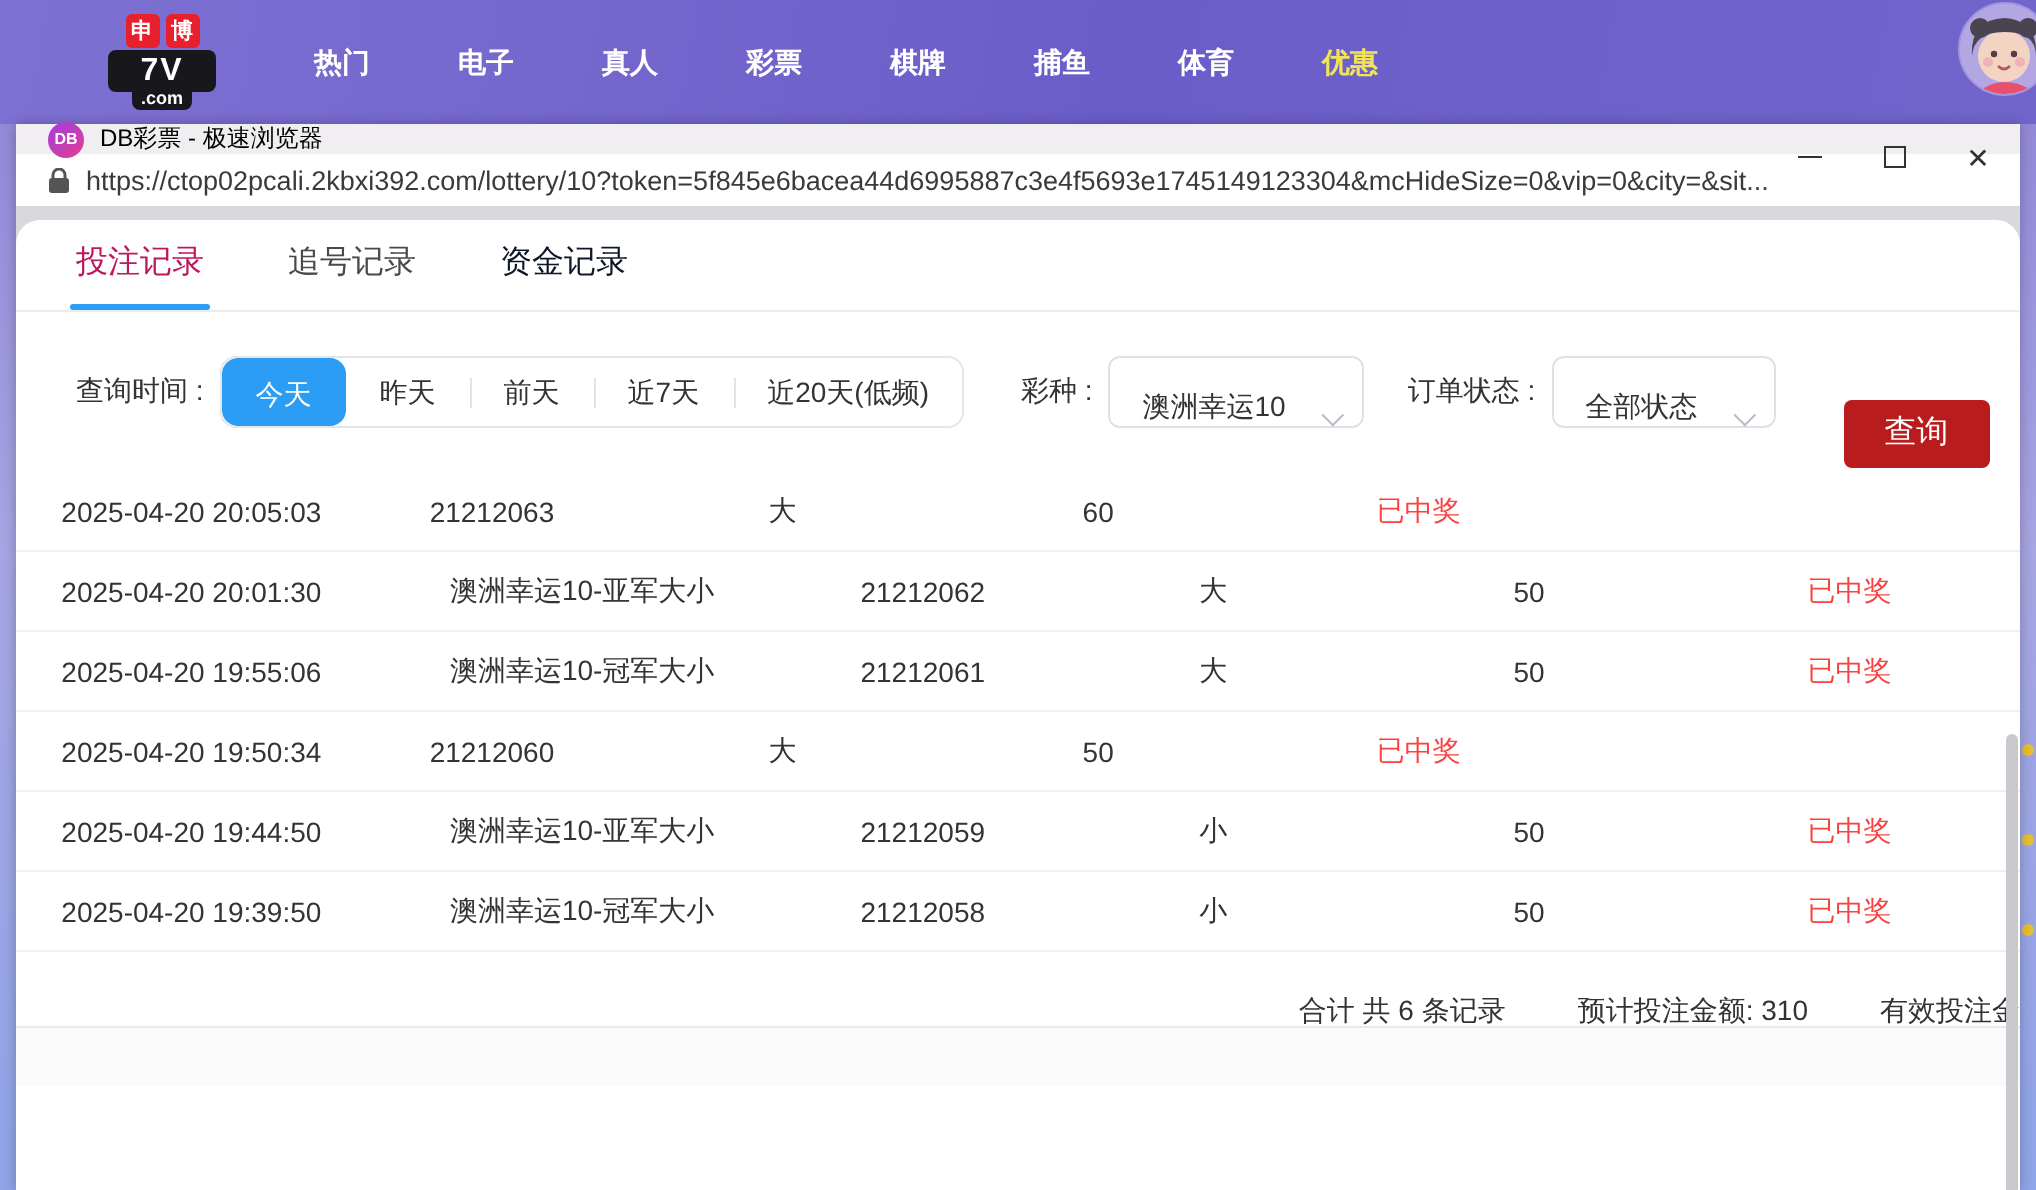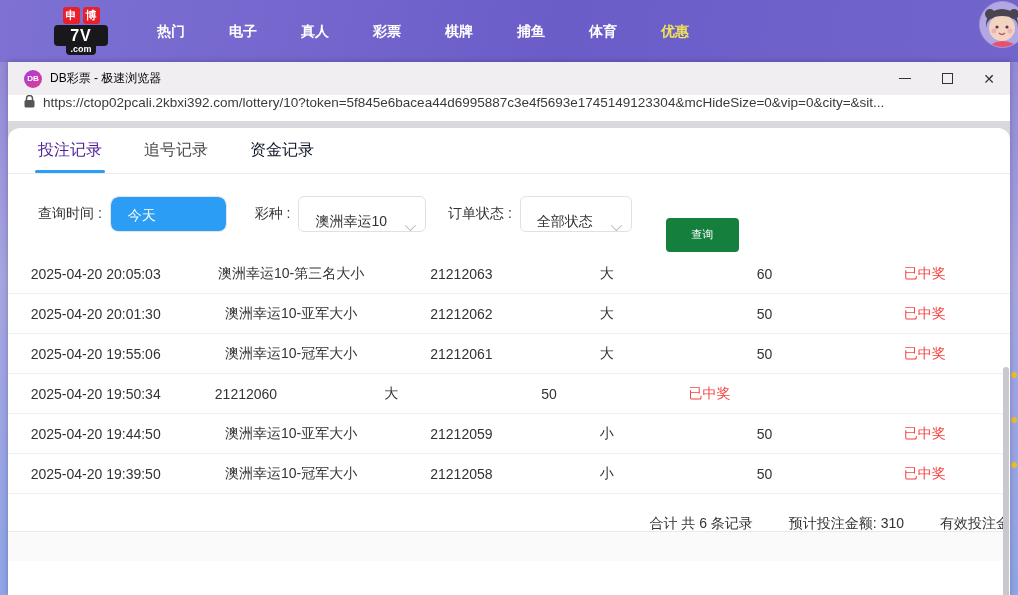--- a/index.html
+++ b/index.html
@@ -49,79 +49,79 @@
   .strip.left { left:0; }
   .strip.right { left:1010px; }
   .strip .blob { position:absolute; left:1px; width:6px; height:6px; border-radius:50%; background:#f2c21d; opacity:.9; }
 
   
   .window {
     position:absolute; left:8px; top:62px; width:1002px; height:533px;
     background:#fff; box-shadow:0 0 6px rgba(0,0,0,.25);
   }
   .titlebar {
-    height:33px; background:#f0eef1; display:flex; align-items:center; position:relative;
+    height:15px; background:#f0eef1; display:flex; align-items:center; position:relative;
   }
   .app-icon {
     width:18px; height:18px; border-radius:50%; margin-left:16px;
     background: linear-gradient(135deg,#a33de0,#e23d8f);
     color:#fff; font-size:8px; font-weight:bold; display:flex; align-items:center; justify-content:center;
   }
   .window-title { font-size:12px; color:#000000; margin-left:8px; }
   .win-controls { position:absolute; right:0; top:0; height:33px; display:flex; }
   .win-btn { width:42px; height:33px; display:flex; align-items:center; justify-content:center; cursor:pointer; }
   .glyph-min { width:12px; height:0; border-top:1.6px solid #333; display:block; }
   .glyph-max { width:11px; height:11px; border:1.6px solid #333; display:block; }
   .glyph-close { font-size:14px; color:#333; line-height:1; }
 
   .urlbar {
     height:27px; background:#fff; border-bottom:1px solid #d8d8d8;
-    display:flex; align-items:flex-start; padding-left:16px; overflow:hidden;
+    display:flex; align-items:center; padding-left:16px; overflow:hidden;
   }
   .lock-icon { margin-right:8px; display:block; flex:0 0 auto; }
   .url-text { font-size:13.5px; color:#3a3a3a; white-space:nowrap; }
 
   
   .content { position:relative; height:472px; background:#d8d8dd; }
   .card {
     position:absolute; left:0; top:6px; width:100%; height:466px;
     background:#fff; border-radius:12px 12px 0 0; overflow:hidden;
   }
 
   .tabs { display:flex; padding-left:30px; height:46px; align-items:center; border-bottom:1px solid #ececee; }
   .tab { font-size:16px; color:#4a4a4a; margin-right:42px; position:relative; height:46px; line-height:44px; cursor:pointer; }
-  .tab.active { color:#4c1d95;font-family:Liberation Serif, serif; }
+  .tab.active { color:#be185d;font-family:Liberation Serif, serif; }
   .tab.active::after {
     content:""; position:absolute; left:-3px; right:-3px; bottom:1px; height:3px;
     border-radius:2px; background:#2b9df4;
   }
   .tab:nth-child(3) { color:#0f172a; }
 
   .filters { display:flex; align-items:center; margin:22px 0 0 30px; height:36px; font-size:14px; color:#333; }
   .filter-label { margin-right:8px; white-space:nowrap; }
   .time-group {
-    display:flex; border:1px solid #e5e6ea; border-radius:8px; overflow:hidden; height:36px; background:#fff;flex-direction:column;
+    display:flex; border:1px solid #e5e6ea; border-radius:8px; overflow:hidden; height:36px; background:#fff;
   }
   .time-opt { padding:0 17px; line-height:34px; color:#333; cursor:pointer; position:relative; }
   .time-opt.active { background:#2b9df4; color:#fff; line-height:36px; border-radius:8px; }
   .time-opt:not(.active) + .time-opt:not(.active)::before {
     content:""; position:absolute; left:0; top:10px; height:15px; width:1px; background:#e2e2e6;
   }
   .spacer-28 { width:28px; } .spacer-22 { width:22px; }
   .select {
     height:36px; border:1px solid #dfe1e6; border-radius:6px; background:#fff;
     display:flex; align-items:flex-end; padding:0 12px 0 16px; cursor:pointer; color:#333;
   }
   .select .val { margin-right:18px; }
   .chevron {
     width:8px; height:8px; border-right:1.5px solid #b9bcc4; border-bottom:1.5px solid #b9bcc4;
     transform:rotate(45deg) translateY(-2px); display:block;
   }
   .search-btn {
-    margin-left:34px; width:73px; height:34px; background:#15803d; color:#fff; font-size:11px;
+    margin-left:34px; width:73px; height:34px; background:#b91c1c; color:#fff; font-size:16px;
     border:none; border-radius:4px; cursor:pointer;margin-top:41px;
   }
 
   
   .table { margin-top:22px; }
   .t-row { display:flex; align-items:center; }
   .t-head { background:#f6f6f8; height:34px; color:#5c5c5c; }
   .t-body-row { height:40px; border-bottom:1px solid #f0f0f2; color:#333; }
   .t-cell { font-size:14px; text-align:center; white-space:nowrap; overflow:hidden; }
   .c0{width:17.5%;} .c1{width:21.5%;} .c2{width:12.5%;} .c3{width:16.5%;} .c4{width:15%;} .c5{width:17%;}
@@ -245,21 +245,20 @@
         <div class="select">
           <span class="val">全部状态</span>
           <i class="chevron"></i>
         </div>
         <button class="search-btn">查询</button>
       </div>
 
       <div class="table">
         <div class="t-row t-body-row">
             <span class="t-cell c0">2025-04-20 20:05:03</span>
-            <span class="t-cell c1">澳洲幸运10-第三名大小</span>
             <span class="t-cell c2">21212063</span>
             <span class="t-cell c3">大</span>
             <span class="t-cell c4">60</span>
             <span class="t-cell c5">已中奖</span>
           </div>
           <div class="t-row t-body-row">
             <span class="t-cell c0">2025-04-20 20:01:30</span>
             <span class="t-cell c1">澳洲幸运10-亚军大小</span>
             <span class="t-cell c2">21212062</span>
             <span class="t-cell c3">大</span>

